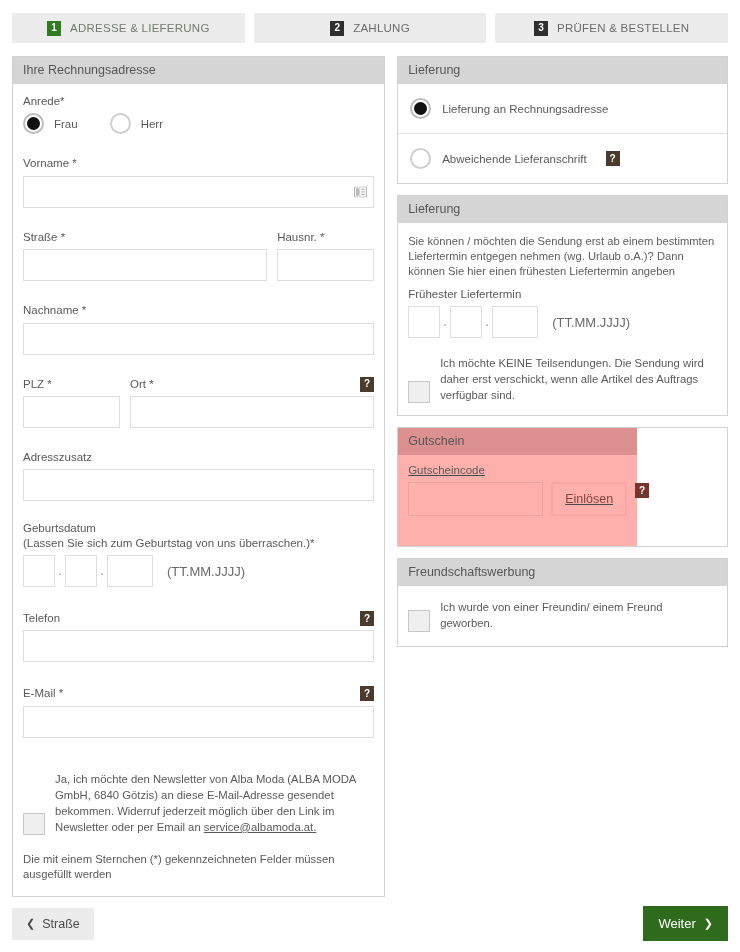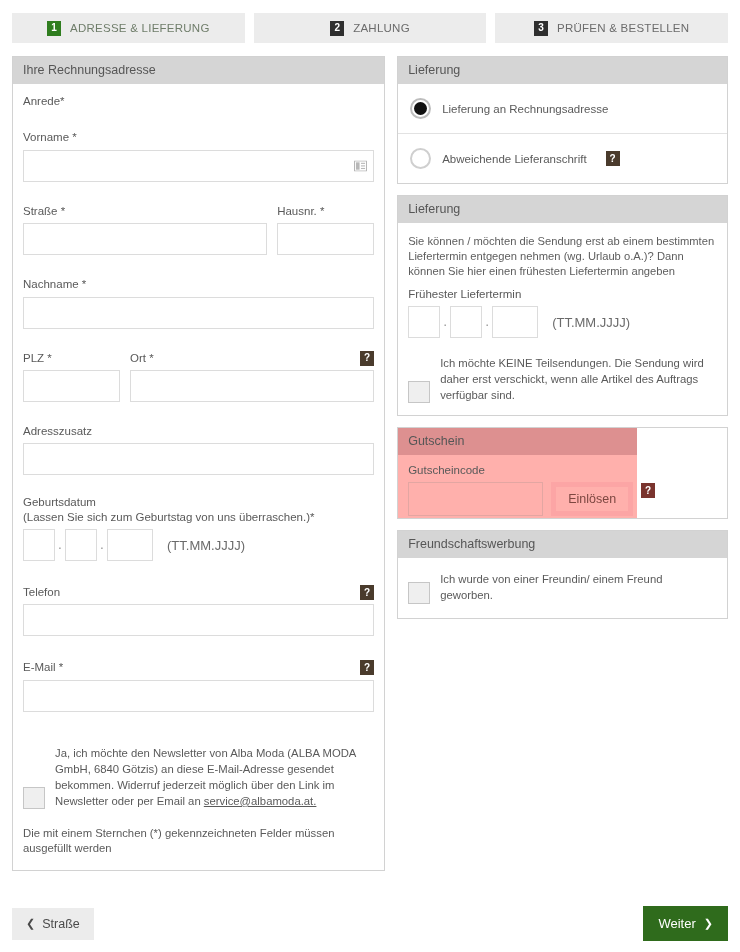--- a/index.html
+++ b/index.html
@@ -226,36 +226,36 @@
   .voucher-overlay .ov-head {
     height: 27px;
     background: #dd9090;
   }
   .voucher-overlay .ov-body {
     height: calc(100% - 27px);
     background: #ffb0ac;
   }
   .voucher .panel-head,
   .voucher .panel-body { position: relative; z-index: 2; }
-  .voucher .panel-body { padding: 9px 10px 2px 10px; }
+  .voucher .panel-body { padding: 9px 10px 30px 10px; text-decoration: underline; }
   .voucher-row { display: flex; align-items: flex-start; gap: 8px; }
   .voucher-input {
     width: 135px; height: 34px;
     border: 1px solid #e3a6a2;
     background: transparent;
     outline: none;
     font-size: 12px;
     font-family: "Liberation Sans", sans-serif;
     padding: 0 7px;
     color: #444;
   }
   .redeem-btn {
     height: 34px;
     padding: 0 12px;
-    border: 5px solid #fca5a5;
+    border: 2px solid #fca5a5;
     background: transparent;
     color: #7d4741;
     font-size: 12.5px;
     font-family: "Liberation Sans", sans-serif;
     cursor: pointer;
   }
   .help-voucher { background: #7a342e; margin-top: 1px; }
 
   
   .footer {
@@ -313,20 +313,26 @@
 
   <div class="cols">
 
     <div class="col-left">
       <div class="panel form-panel">
         <div class="panel-head">Ihre Rechnungsadresse</div>
         <div class="panel-body">
 
           <div class="field">
             <span class="label">Anrede*</span>
+            <div class="radio-row">
+              <span class="radio on"></span>
+              <span class="radio-label">Frau</span>
+              <span class="radio radio-gap"></span>
+              <span class="radio-label">Herr</span>
+            </div>
           </div>
 
           <div class="field" style="margin-top:22px;">
             <span class="label">Vorname *</span>
             <div class="input-wrap">
               <input class="input" type="text" value="" style="">
               <svg class="card-icon" viewBox="0 0 14 12">
                 <rect x="0.5" y="0.5" width="13" height="11" fill="#fff" stroke="#b0b0b0"></rect>
                 <rect x="2" y="2" width="4" height="8" fill="#b8b8b8"></rect>
                 <rect x="7.5" y="2.5" width="4.5" height="1.2" fill="#b8b8b8"></rect>

